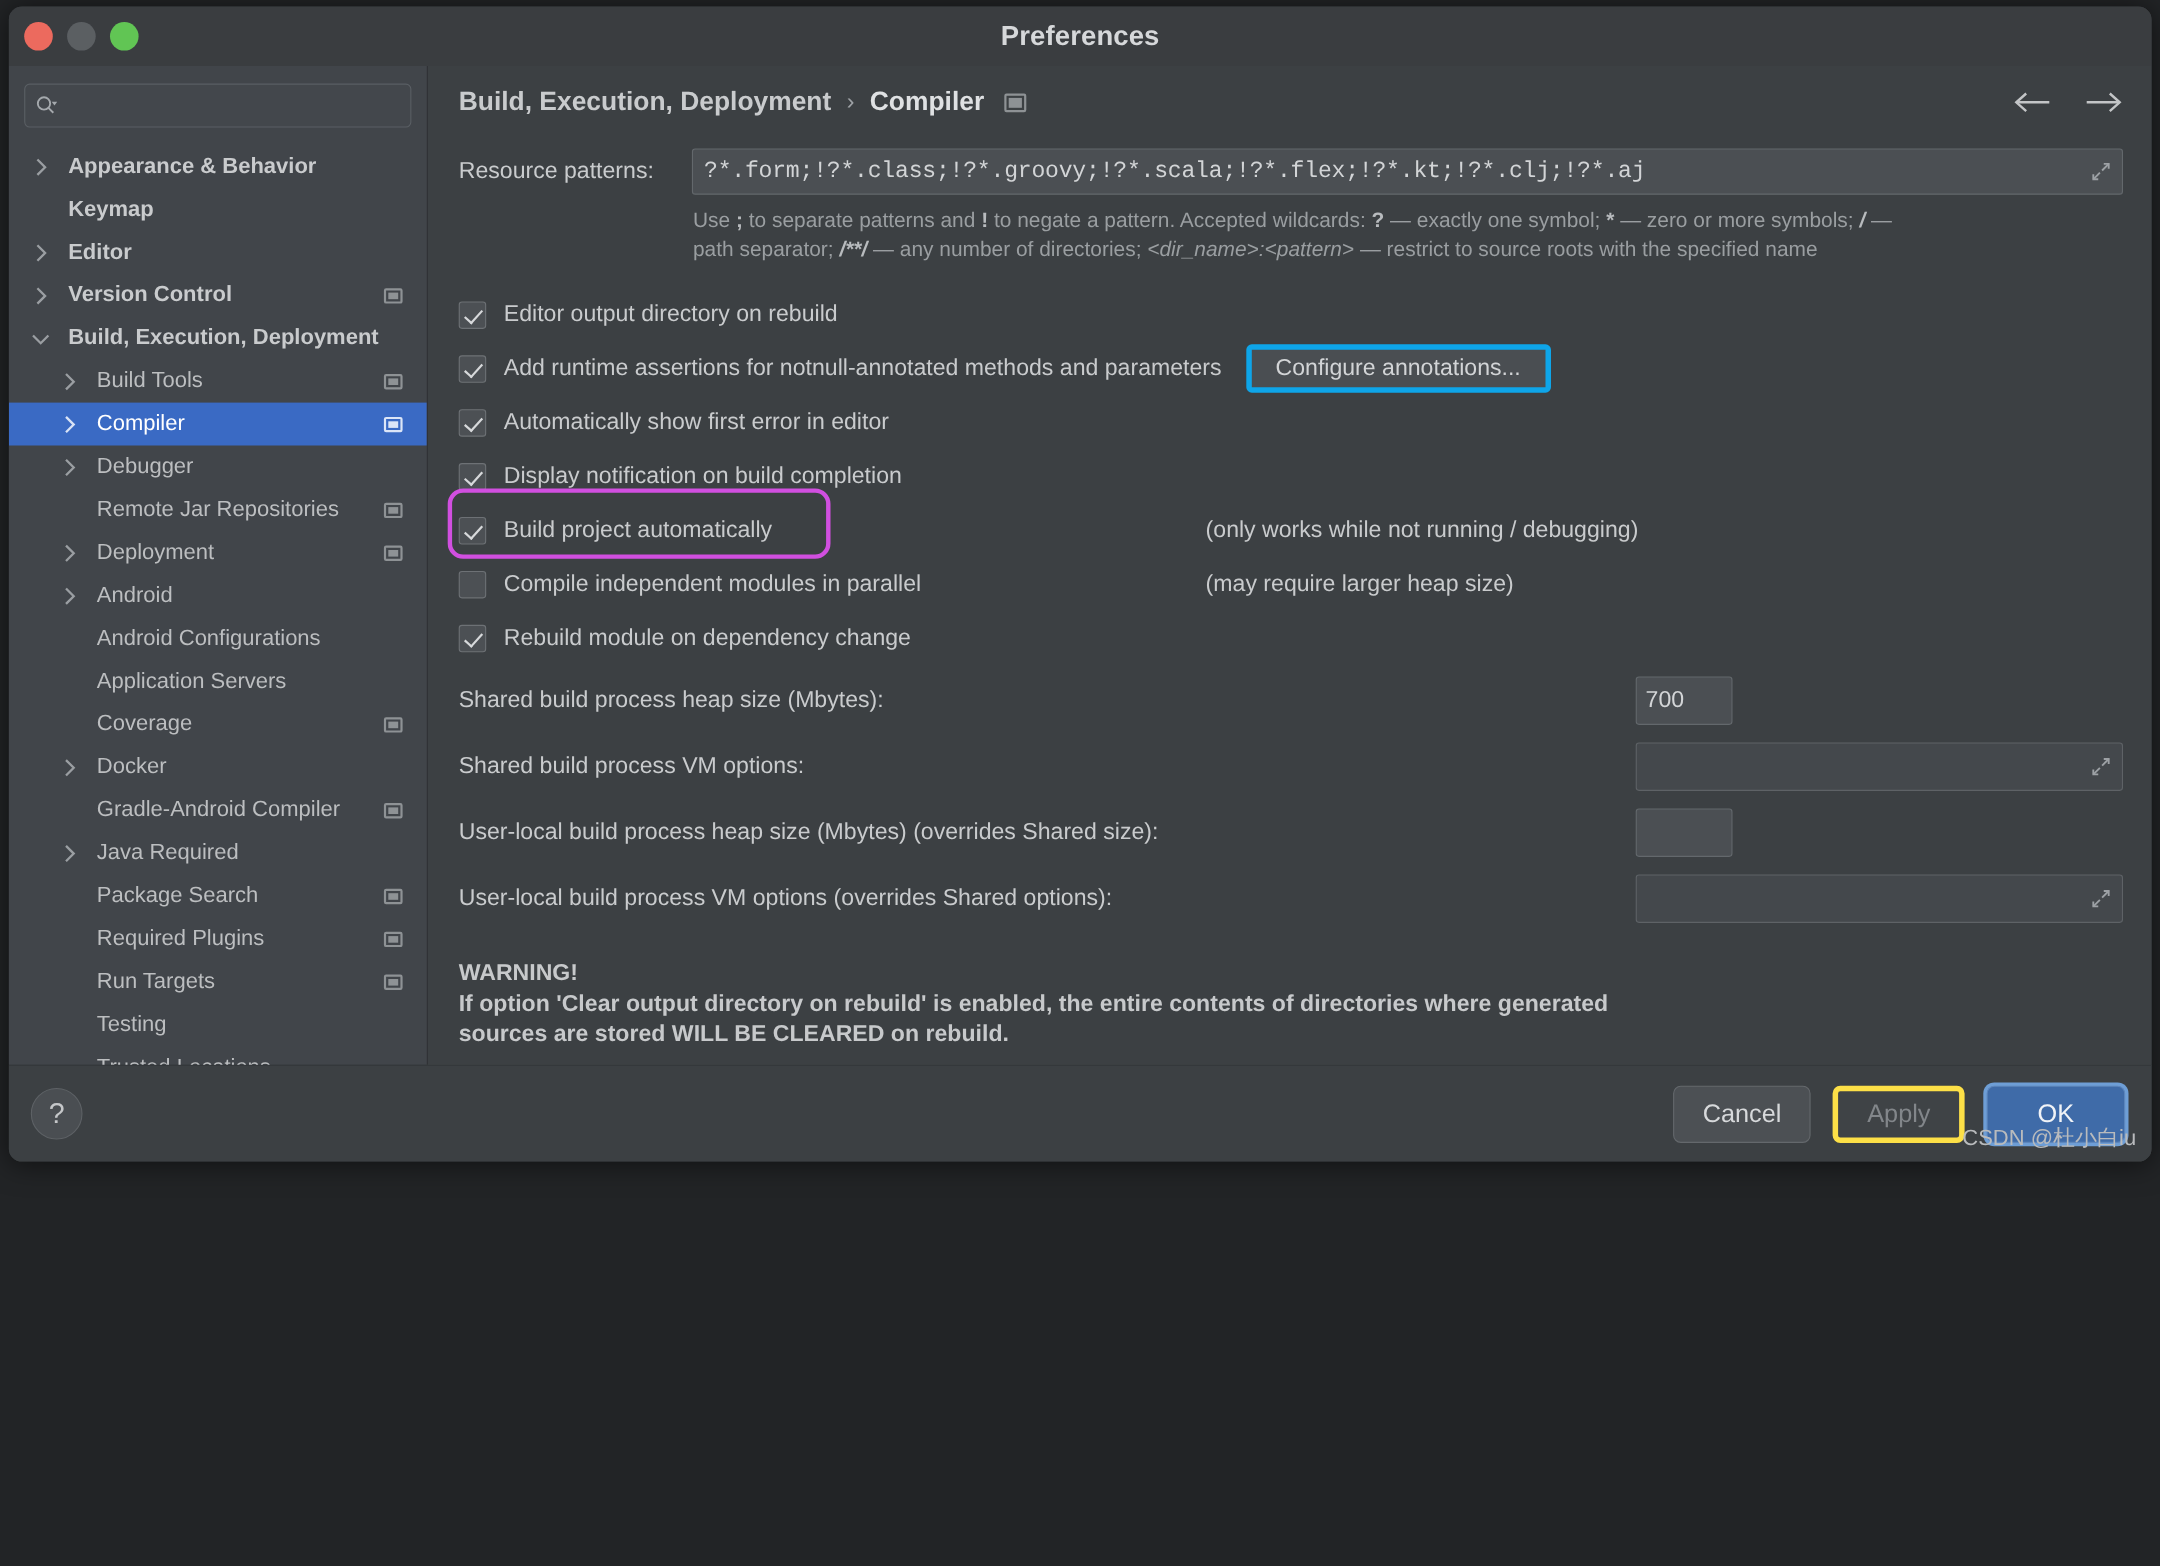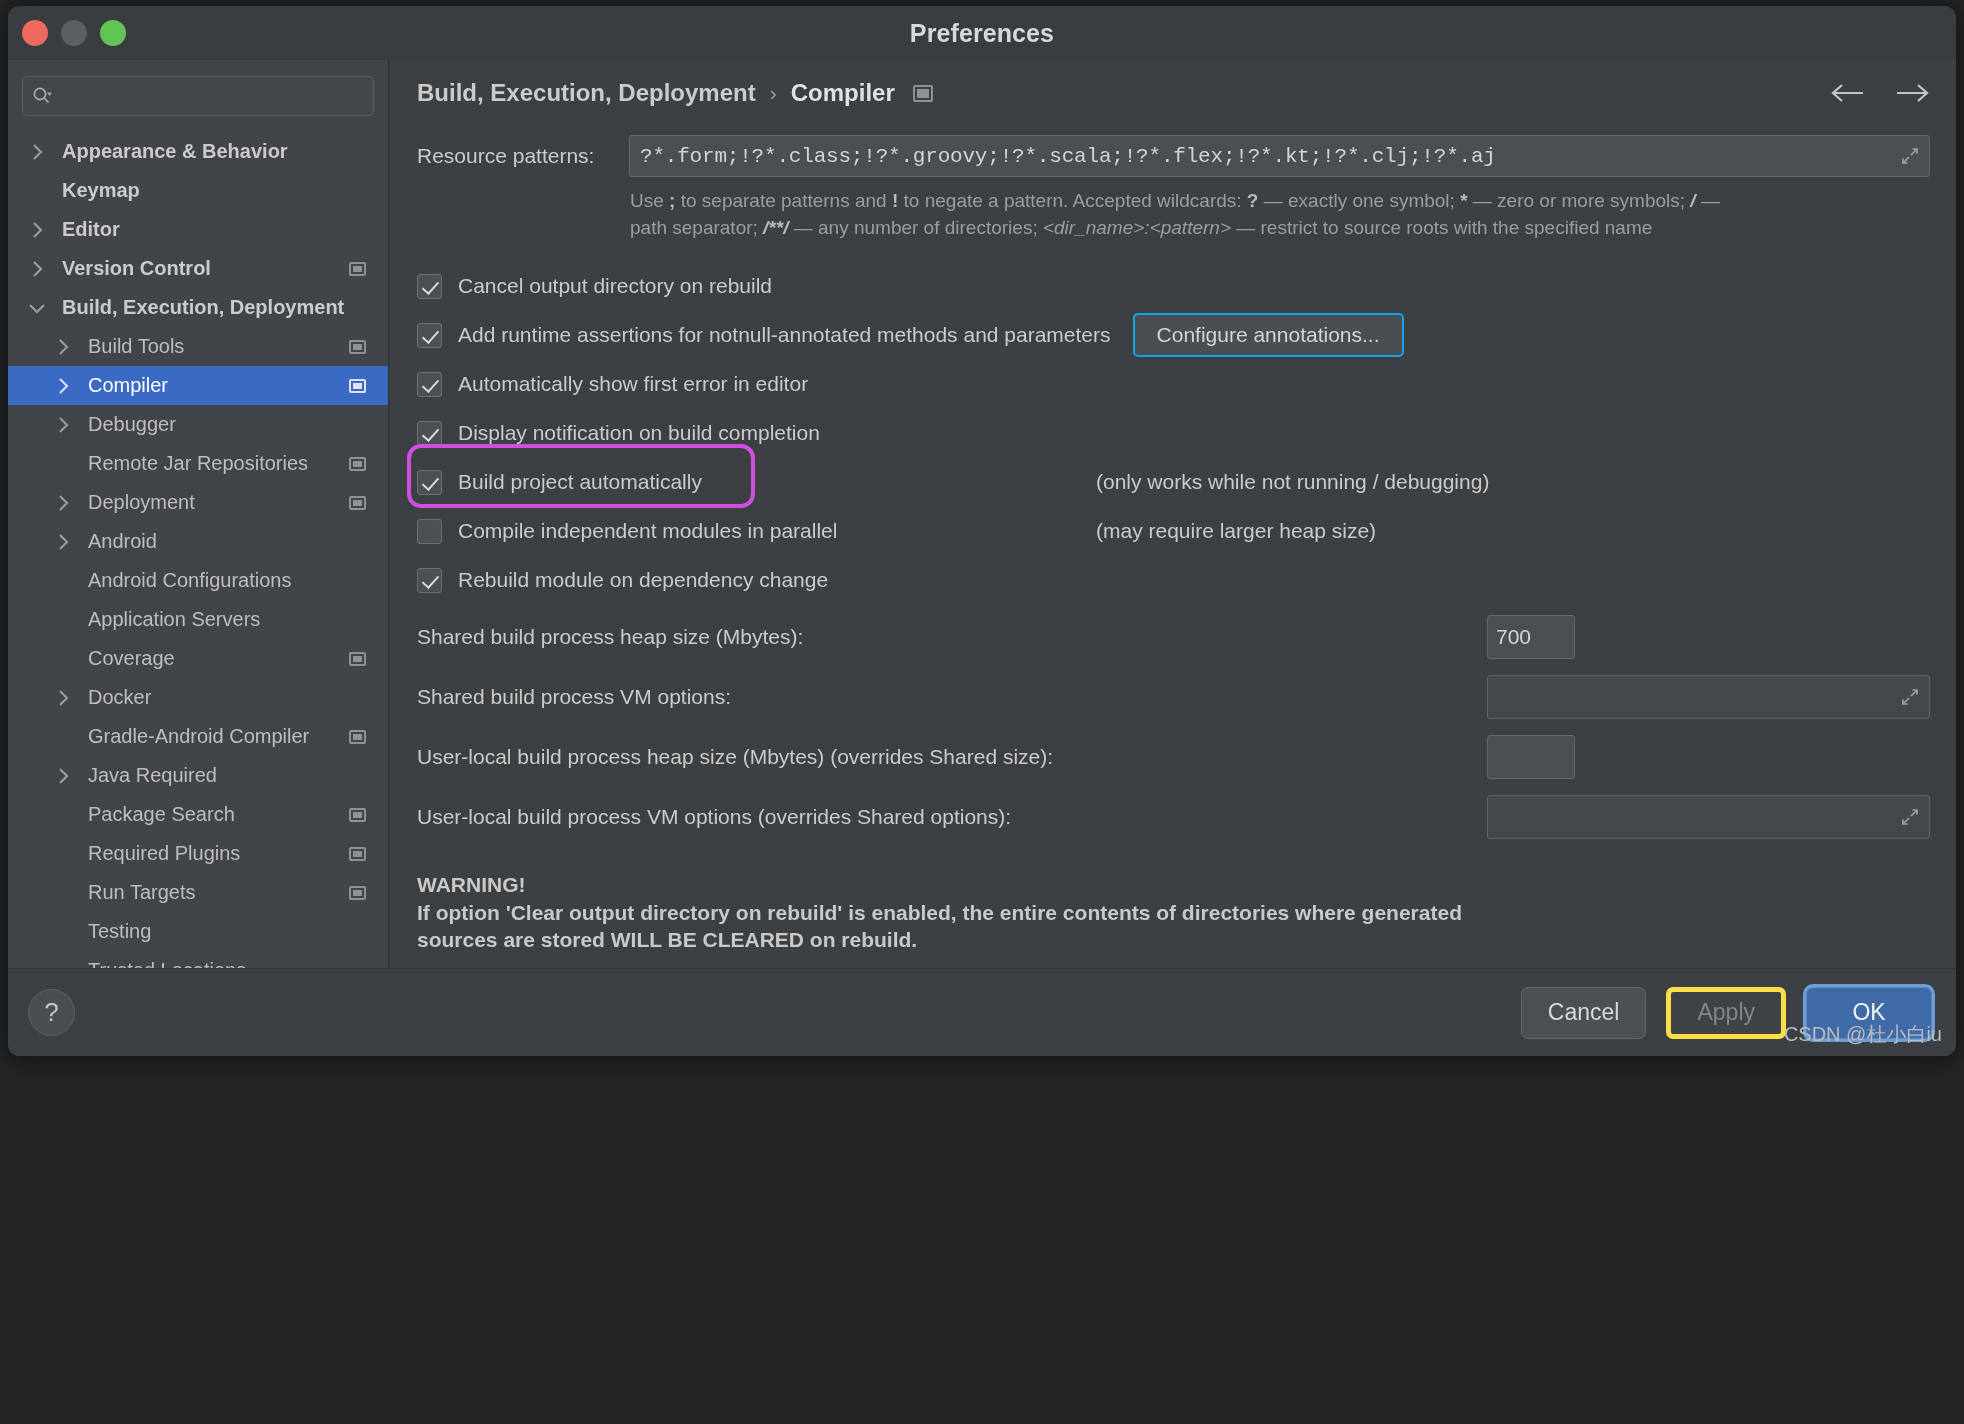--- a/index.html
+++ b/index.html
@@ -197,21 +197,21 @@
   }
   .chk-note {
     position: absolute; left: 679px;
     font-size: 21px; color: #c9cbcd; white-space: nowrap;
   }
   .cfg-btn {
     margin-left: 22px;
     height: 44px;
     padding: 0 22px;
     background: #4a4e52;
-    border: 2px solid #0ea5e9;
+    border: 5px solid #0ea5e9;
     border-radius: 5px;
     color: #d2d4d6; font-size: 21px;
     font-family: "Liberation Sans", sans-serif;
     cursor: pointer;
     white-space: nowrap;
   }
   
   .annot {
     position: absolute;
     border: 4px solid #d14fe0;
@@ -521,21 +521,21 @@
             </div>
           </div>
 
           <div class="hint">
             <span>Use </span><b>;</b><span> to separate patterns and </span><b>!</b><span> to negate a pattern. Accepted wildcards: </span><b>?</b><span> — exactly one symbol; </span><b>*</b><span> — zero or more symbols; </span><b><i>/</i></b><span> — path separator; </span><b><i>/**/</i></b><span> — any number of directories; </span><i>&lt;dir_name&gt;:&lt;pattern&gt;</i><span> — restrict to source roots with the specified name</span>
           </div>
 
           <div class="checks" id="checks">
               <div class="chk-row">
                 <span class="cbox checked"></span>
-                <span class="chk-label">Cancel output directory on rebuild</span>
+                <span class="chk-label">Editor output directory on rebuild</span>
               </div>
               <div class="chk-row">
                 <span class="cbox checked"></span>
                 <span class="chk-label">Add runtime assertions for notnull-annotated methods and parameters</span>
                 <button class="cfg-btn">Configure annotations...</button>
               </div>
               <div class="chk-row">
                 <span class="cbox checked"></span>
                 <span class="chk-label">Automatically show first error in editor</span>
               </div>

